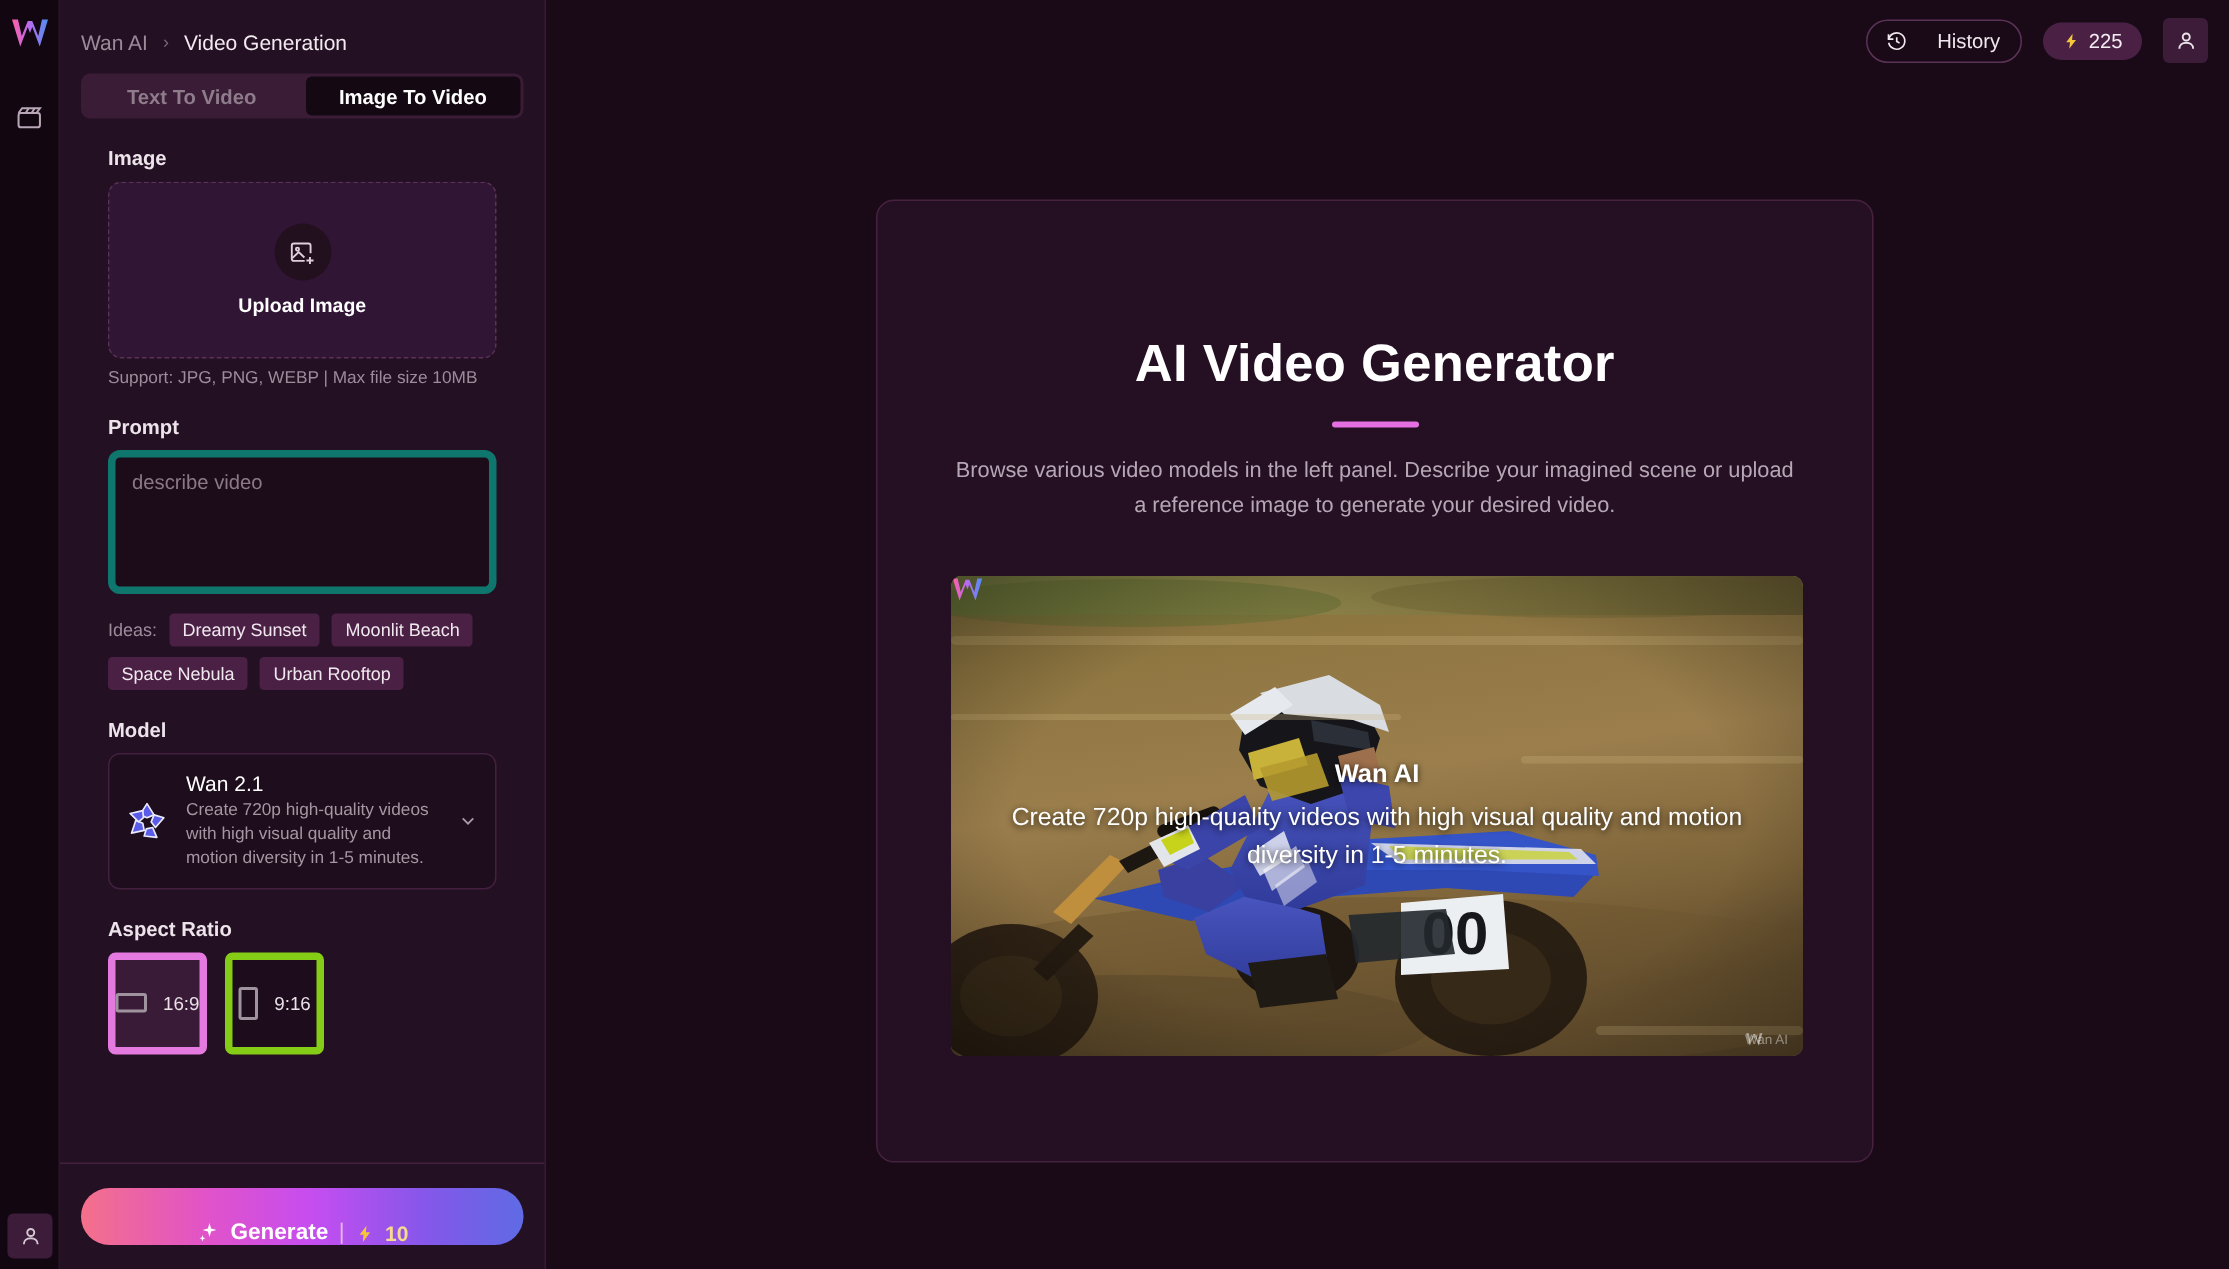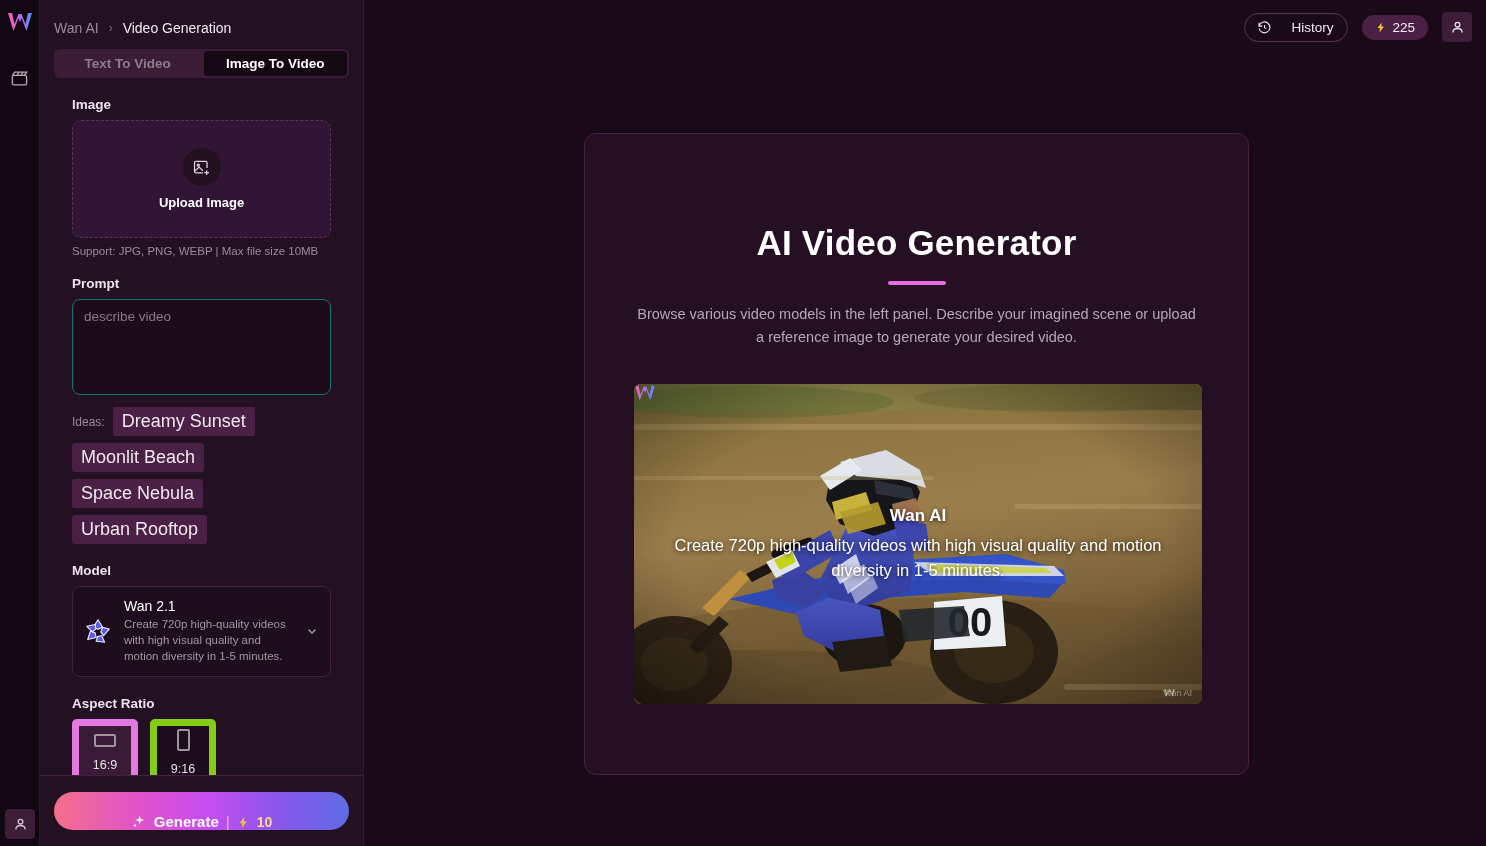--- a/index.html
+++ b/index.html
@@ -82,56 +82,56 @@
     display: flex; align-items: center; justify-content: center;
   }
   .upload-badge svg { width: 19px; height: 19px; }
   .upload-text { color: #ffffff; font-size: 13px; font-weight: bold; }
   .support {
     color: #9c8b99; font-size: 11.5px; margin-top: 7px;
   }
 
   .prompt-box {
     width: 100%; height: 96px; resize: none;
-    background: #1c0c1a; border: 1px solid #0f766e; border-radius: 8px;
+    background: #1c0c1a; border: 5px solid #0f766e; border-radius: 8px;
     color: #e7dde5; font-size: 13.5px; padding: 9px 11px;
     font-family: "Liberation Sans", sans-serif;
     outline: none;
   }
   .prompt-box::placeholder { color: #8a7888; }
 
   .ideas {
     display: flex; flex-wrap: wrap; align-items: center;
     gap: 7px 8px; margin-top: 8px;
   }
   .ideas-label { color: #9c8b99; font-size: 12px; }
   .chip {
-    background: #4a2145; color: #f0e8ee; font-size: 18px;
+    background: #4a2145; color: #f0e8ee; font-size: 12px;
     padding: 4px 9px; border-radius: 3px; cursor: pointer;
     white-space: nowrap;
   }
 
   .model-card {
     border: 1px solid #43203f; border-radius: 8px;
     background: #1e0d1c;
     display: flex; align-items: center; gap: 11px;
     padding: 11px 11px 11px 10px; cursor: pointer;
   }
   .model-logo { width: 30px; height: 30px; flex: 0 0 30px; }
   .model-txt { flex: 1 1 auto; }
   .model-name { color: #ffffff; font-size: 14px; font-weight: normal; }
   .model-desc { color: #a596a3; font-size: 11.5px; line-height: 1.38; margin-top: 3px; }
   .chev { flex: 0 0 14px; color: #a89aa6; }
   .chev svg { width: 14px; height: 14px; display: block; }
 
   .ratios { display: flex; gap: 12px; margin-top: 2px; }
   .ratio {
-    width: 66px; height: 68px; border: 7px solid #84cc16; border-radius: 5px;
+    width: 66px; height: 68px; border: 5px solid #84cc16; border-radius: 5px;
     background: #1d0c1b; cursor: pointer;
-    display: flex; flex-direction: column; align-items: center; justify-content: center;
+    display: flex; flex-direction: row; align-items: center; justify-content: center;
     gap: 11px;
   }
   .ratio.on { border-color: #e479e0; background: #3a1b37; }
   .ratio-glyph { border: 2px solid #a093a0; border-radius: 2px; }
   .ratio-16 { width: 22px; height: 13px; }
   .ratio-9 { width: 13px; height: 22px; }
   .ratio-label { color: #e9e0e8; font-size: 12.5px; }
 
   .footer {
     border-top: 1px solid #43203f;

